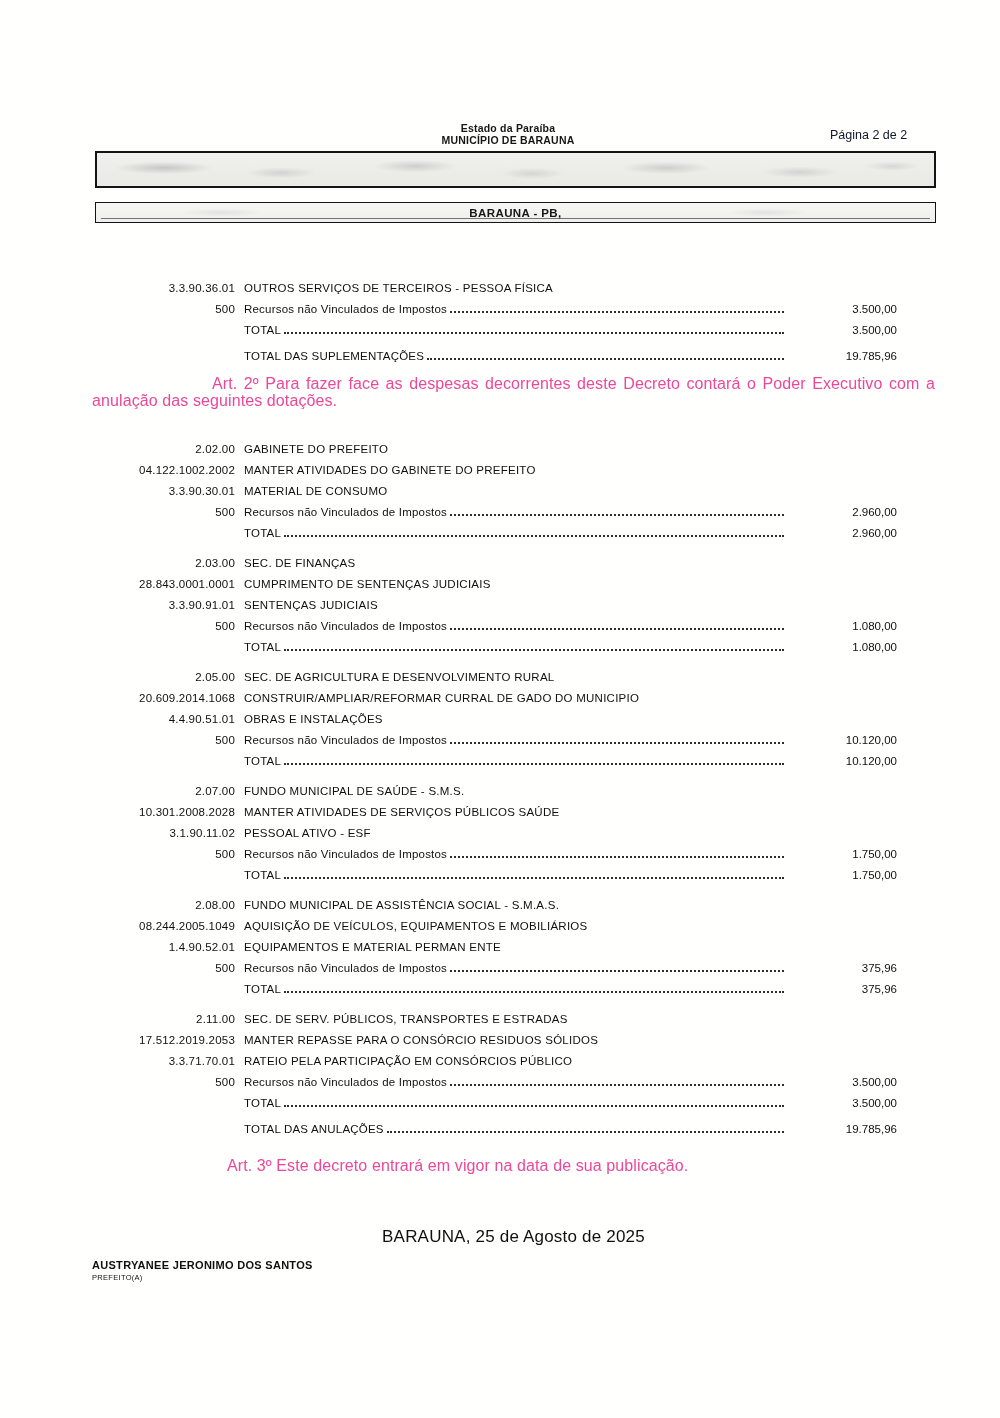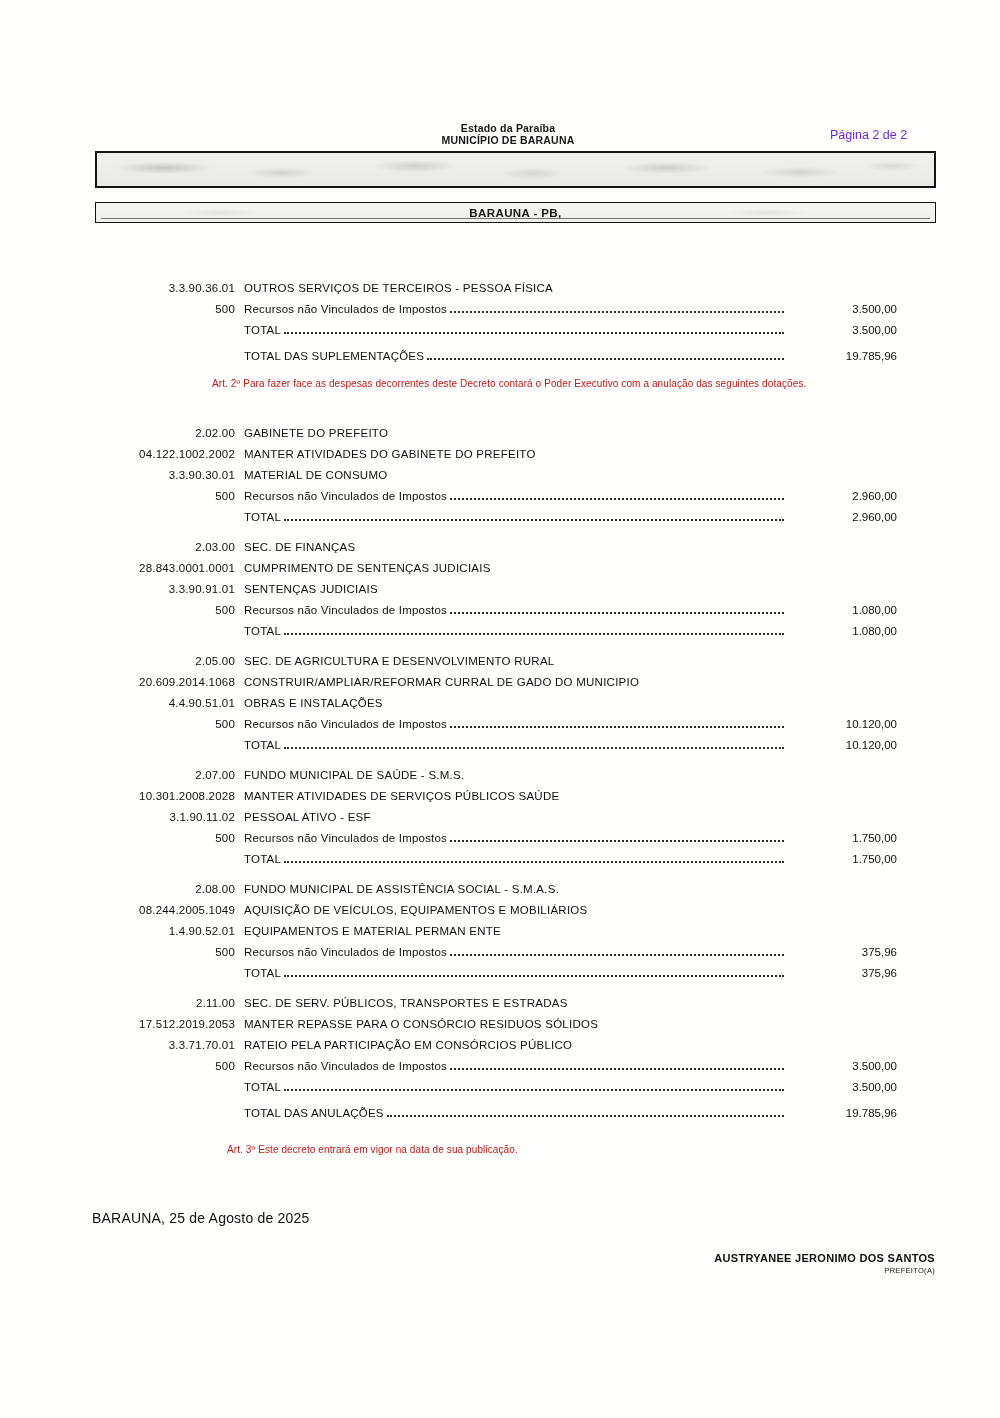--- a/index.html
+++ b/index.html
@@ -9,21 +9,21 @@
     font-family:"Liberation Sans", sans-serif;
     color:#161616;
     position:relative;
     overflow:hidden;
   }
   .page { position:absolute; inset:0; background:#fffffe; }
 
   
   .top-header { position:absolute; top:123px; left:8px; width:100%; text-align:center; }
   .top-header .line { font-size:10.5px; font-weight:bold; line-height:11.5px; letter-spacing:.2px; }
-  .page-number { position:absolute; top:128px; left:830px; font-size:12.5px; color:#6d28d9; }
+  .page-number { position:absolute; top:128px; left:830px; font-size:12.5px; color:#0f172a; }
 
   
   .scan-box1 {
     position:absolute; top:151px; left:95px; width:841px; height:37px;
     border:2px solid #141414;
     background:
       radial-gradient(ellipse 70px 9px at 8% 45%, rgba(110,110,110,.30), transparent 70%),
       radial-gradient(ellipse 50px 8px at 22% 60%, rgba(120,120,120,.22), transparent 70%),
       radial-gradient(ellipse 60px 9px at 38% 40%, rgba(115,115,115,.25), transparent 70%),
       radial-gradient(ellipse 45px 8px at 52% 62%, rgba(120,120,120,.20), transparent 70%),
@@ -55,28 +55,28 @@
   .row { display:flex; line-height:21px; align-items:flex-start; }
   .code { flex:none; width:143px; text-align:right; letter-spacing:.2px; white-space:nowrap; }
   .desc { margin-left:9px; letter-spacing:.25px; white-space:nowrap; }
   .leader-mid { flex:1; display:flex; margin-left:9px; min-width:0; align-items:baseline; }
   .leader-label { white-space:nowrap; letter-spacing:.2px; }
   .dots { flex:1; border-bottom:2px dotted #2e2e2e; margin:0 3px 4px 3px; height:1px; }
   .amount { flex:none; width:148px; text-align:right; padding-right:38px; white-space:nowrap; }
   .row.gap { margin-top:5px; }
 
   .article {
-    font-size:10px; line-height:16.5px; text-align:justify;
-    text-indent:120px; letter-spacing:.1px; color:#b91c1c;
+    font-size:16px; line-height:16.5px; text-align:justify;
+    text-indent:120px; letter-spacing:.1px; color:#ec4899;
   }
   .article-2 { margin:8px 0 30px 0; }
   .article-3 { margin-top:18px; text-indent:135px; text-align:left; }
 
-  .date-line { margin-top:52px; font-size:14px; letter-spacing:.2px; }
-  .signature { margin-top:26px; text-align:right; }
+  .date-line { margin-top:52px; text-align:center; font-size:17px; letter-spacing:.2px; }
+  .signature { margin-top:12px; text-align:left; }
   .signature .sig-name { font-size:11px; font-weight:bold; letter-spacing:.3px; }
   .signature .sig-role { font-size:7.5px; margin-top:2px; letter-spacing:.3px; }
 </style>
 </head>
 <body>
 
 <div class="page">
 
   <div class="top-header">
     <div class="line">Estado da Paraíba</div>

